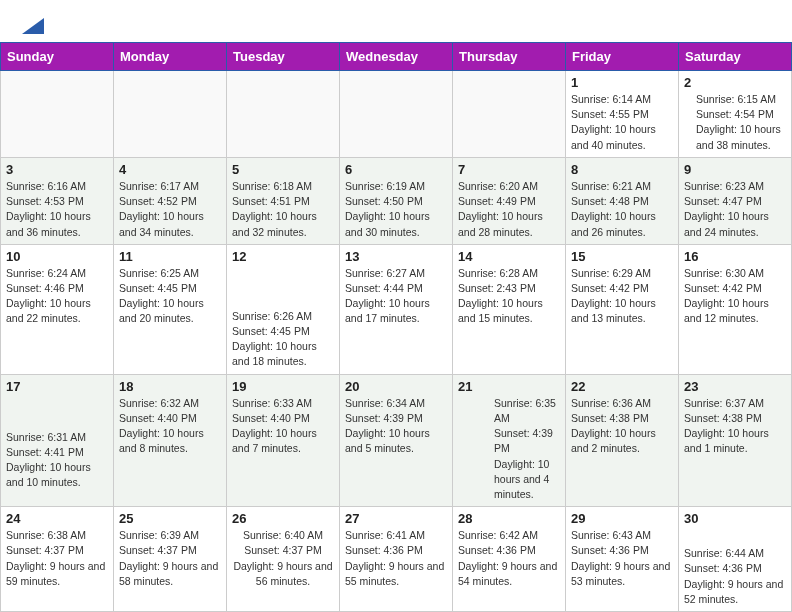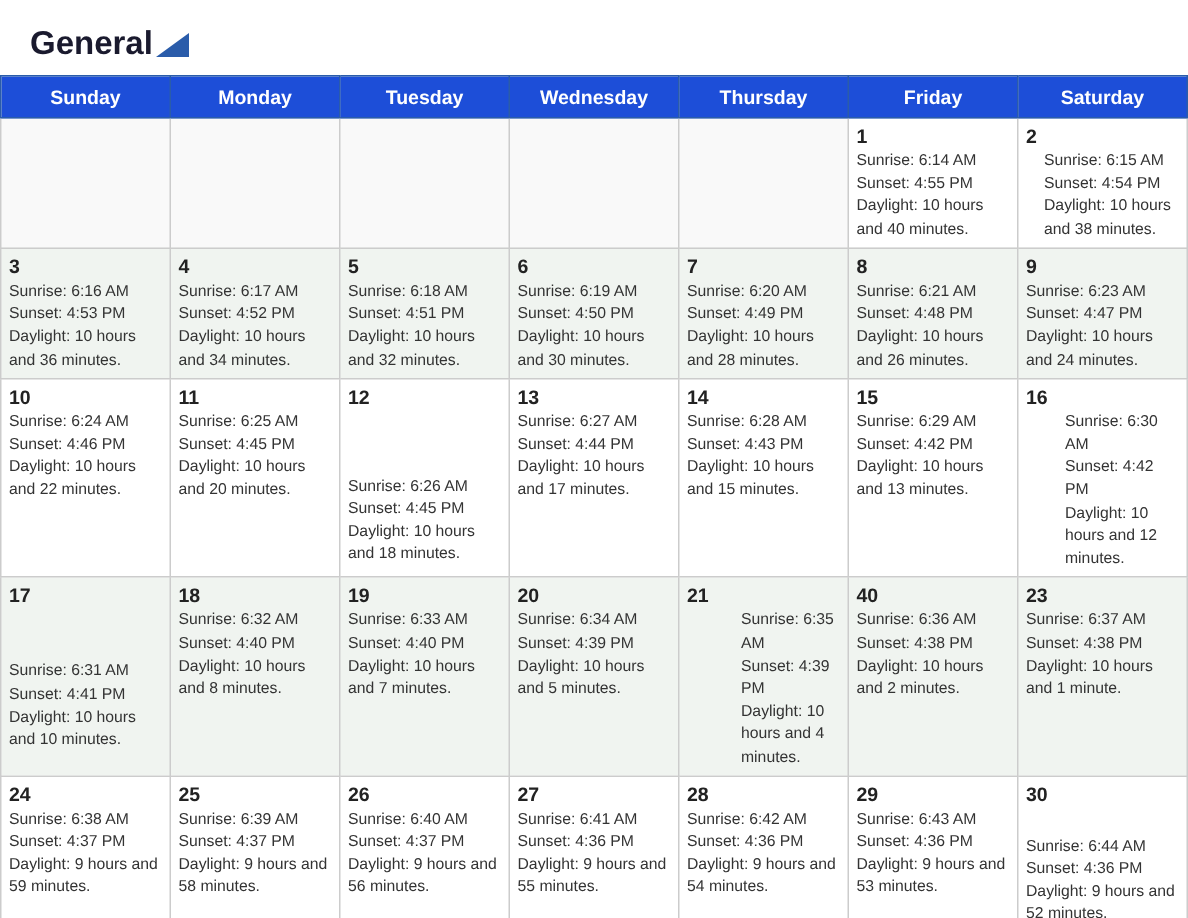--- a/index.html
+++ b/index.html
@@ -33,26 +33,26 @@
       font-size: 15px;
       color: #444;
       margin-top: 2px;
     }
     .calendar {
       width: 100%;
       border-collapse: collapse;
       margin-top: 4px;
     }
     .calendar th {
-      background: #1d4ed8;
+      background: #a21caf;
       color: #fff;
       font-size: 13px;
       font-weight: bold;
       padding: 6px 6px;
-      text-align: center;
+      text-align: left;
       border: 1px solid #2a5caa;
     }
     .calendar td {
       border: 1px solid #ccc;
       vertical-align: top;
       padding: 4px 5px;
       width: 113px;
       min-height: 80px;
       background: #fff;
       font-size: 11px;
@@ -76,21 +76,20 @@
     .row-shaded td {
       background: #f0f4f0;
     }
   </style>
 </head>
 <body>
 
 <div class="header">
   <div class="logo">
     <div style="display:flex;align-items:center;">
-      <span style="font-size:22px;font-weight:bold;color:#1a1a2e;">General</span>
       <svg width="22" height="16" viewBox="0 0 22 16" style="margin-left:2px;margin-top:2px;">
         <polygon points="0,16 22,0 22,16" fill="#2a5caa"></polygon>
       </svg>
     </div>
     <span style="font-size:22px;font-weight:bold;color:#2a5caa;margin-top:-4px;"></span>
   </div>
   <div class="title-section">
     <div class="month-title"></div>
     <div class="location"></div>
   </div>
@@ -193,32 +192,32 @@
         </td>
         <td>
           <span class="day-number">13</span>
           <div class="day-info" style="white-space: pre-line;">Sunrise: 6:27 AM
 Sunset: 4:44 PM
 Daylight: 10 hours and 17 minutes.</div>
         </td>
         <td>
           <span class="day-number">14</span>
           <div class="day-info" style="white-space: pre-line;">Sunrise: 6:28 AM
-Sunset: 4:43 PM
+Sunset: 2:43 PM
 Daylight: 10 hours and 15 minutes.</div>
         </td>
         <td>
           <span class="day-number">15</span>
           <div class="day-info" style="white-space: pre-line;">Sunrise: 6:29 AM
 Sunset: 4:42 PM
 Daylight: 10 hours and 13 minutes.</div>
         </td>
         <td>
           <span class="day-number">16</span>
-          <div class="day-info" style="white-space: pre-line; margin-left: 26px;">Sunrise: 6:30 AM
+          <div class="day-info" style="white-space: pre-line;">Sunrise: 6:30 AM
 Sunset: 4:42 PM
 Daylight: 10 hours and 12 minutes.</div>
         </td>
       </tr>
       <tr class="row-shaded">
         <td>
           <span class="day-number">17</span>
           <div class="day-info" style="white-space: pre-line; margin-top: 36px;">Sunrise: 6:31 AM
 Sunset: 4:41 PM
 Daylight: 10 hours and 10 minutes.</div>
@@ -241,21 +240,21 @@
 Sunset: 4:39 PM
 Daylight: 10 hours and 5 minutes.</div>
         </td>
         <td>
           <span class="day-number">21</span>
           <div class="day-info" style="white-space: pre-line; margin-left: 36px;">Sunrise: 6:35 AM
 Sunset: 4:39 PM
 Daylight: 10 hours and 4 minutes.</div>
         </td>
         <td>
-          <span class="day-number">40</span>
+          <span class="day-number">22</span>
           <div class="day-info" style="white-space: pre-line;">Sunrise: 6:36 AM
 Sunset: 4:38 PM
 Daylight: 10 hours and 2 minutes.</div>
         </td>
         <td>
           <span class="day-number">23</span>
           <div class="day-info" style="white-space: pre-line;">Sunrise: 6:37 AM
 Sunset: 4:38 PM
 Daylight: 10 hours and 1 minute.</div>
         </td>
@@ -268,21 +267,21 @@
 Daylight: 9 hours and 59 minutes.</div>
         </td>
         <td>
           <span class="day-number">25</span>
           <div class="day-info" style="white-space: pre-line;">Sunrise: 6:39 AM
 Sunset: 4:37 PM
 Daylight: 9 hours and 58 minutes.</div>
         </td>
         <td>
           <span class="day-number">26</span>
-          <div class="day-info" style="white-space: pre-line;">Sunrise: 6:40 AM
+          <div class="day-info" style="white-space: pre-line; text-align: center;">Sunrise: 6:40 AM
 Sunset: 4:37 PM
 Daylight: 9 hours and 56 minutes.</div>
         </td>
         <td>
           <span class="day-number">27</span>
           <div class="day-info" style="white-space: pre-line;">Sunrise: 6:41 AM
 Sunset: 4:36 PM
 Daylight: 9 hours and 55 minutes.</div>
         </td>
         <td>

